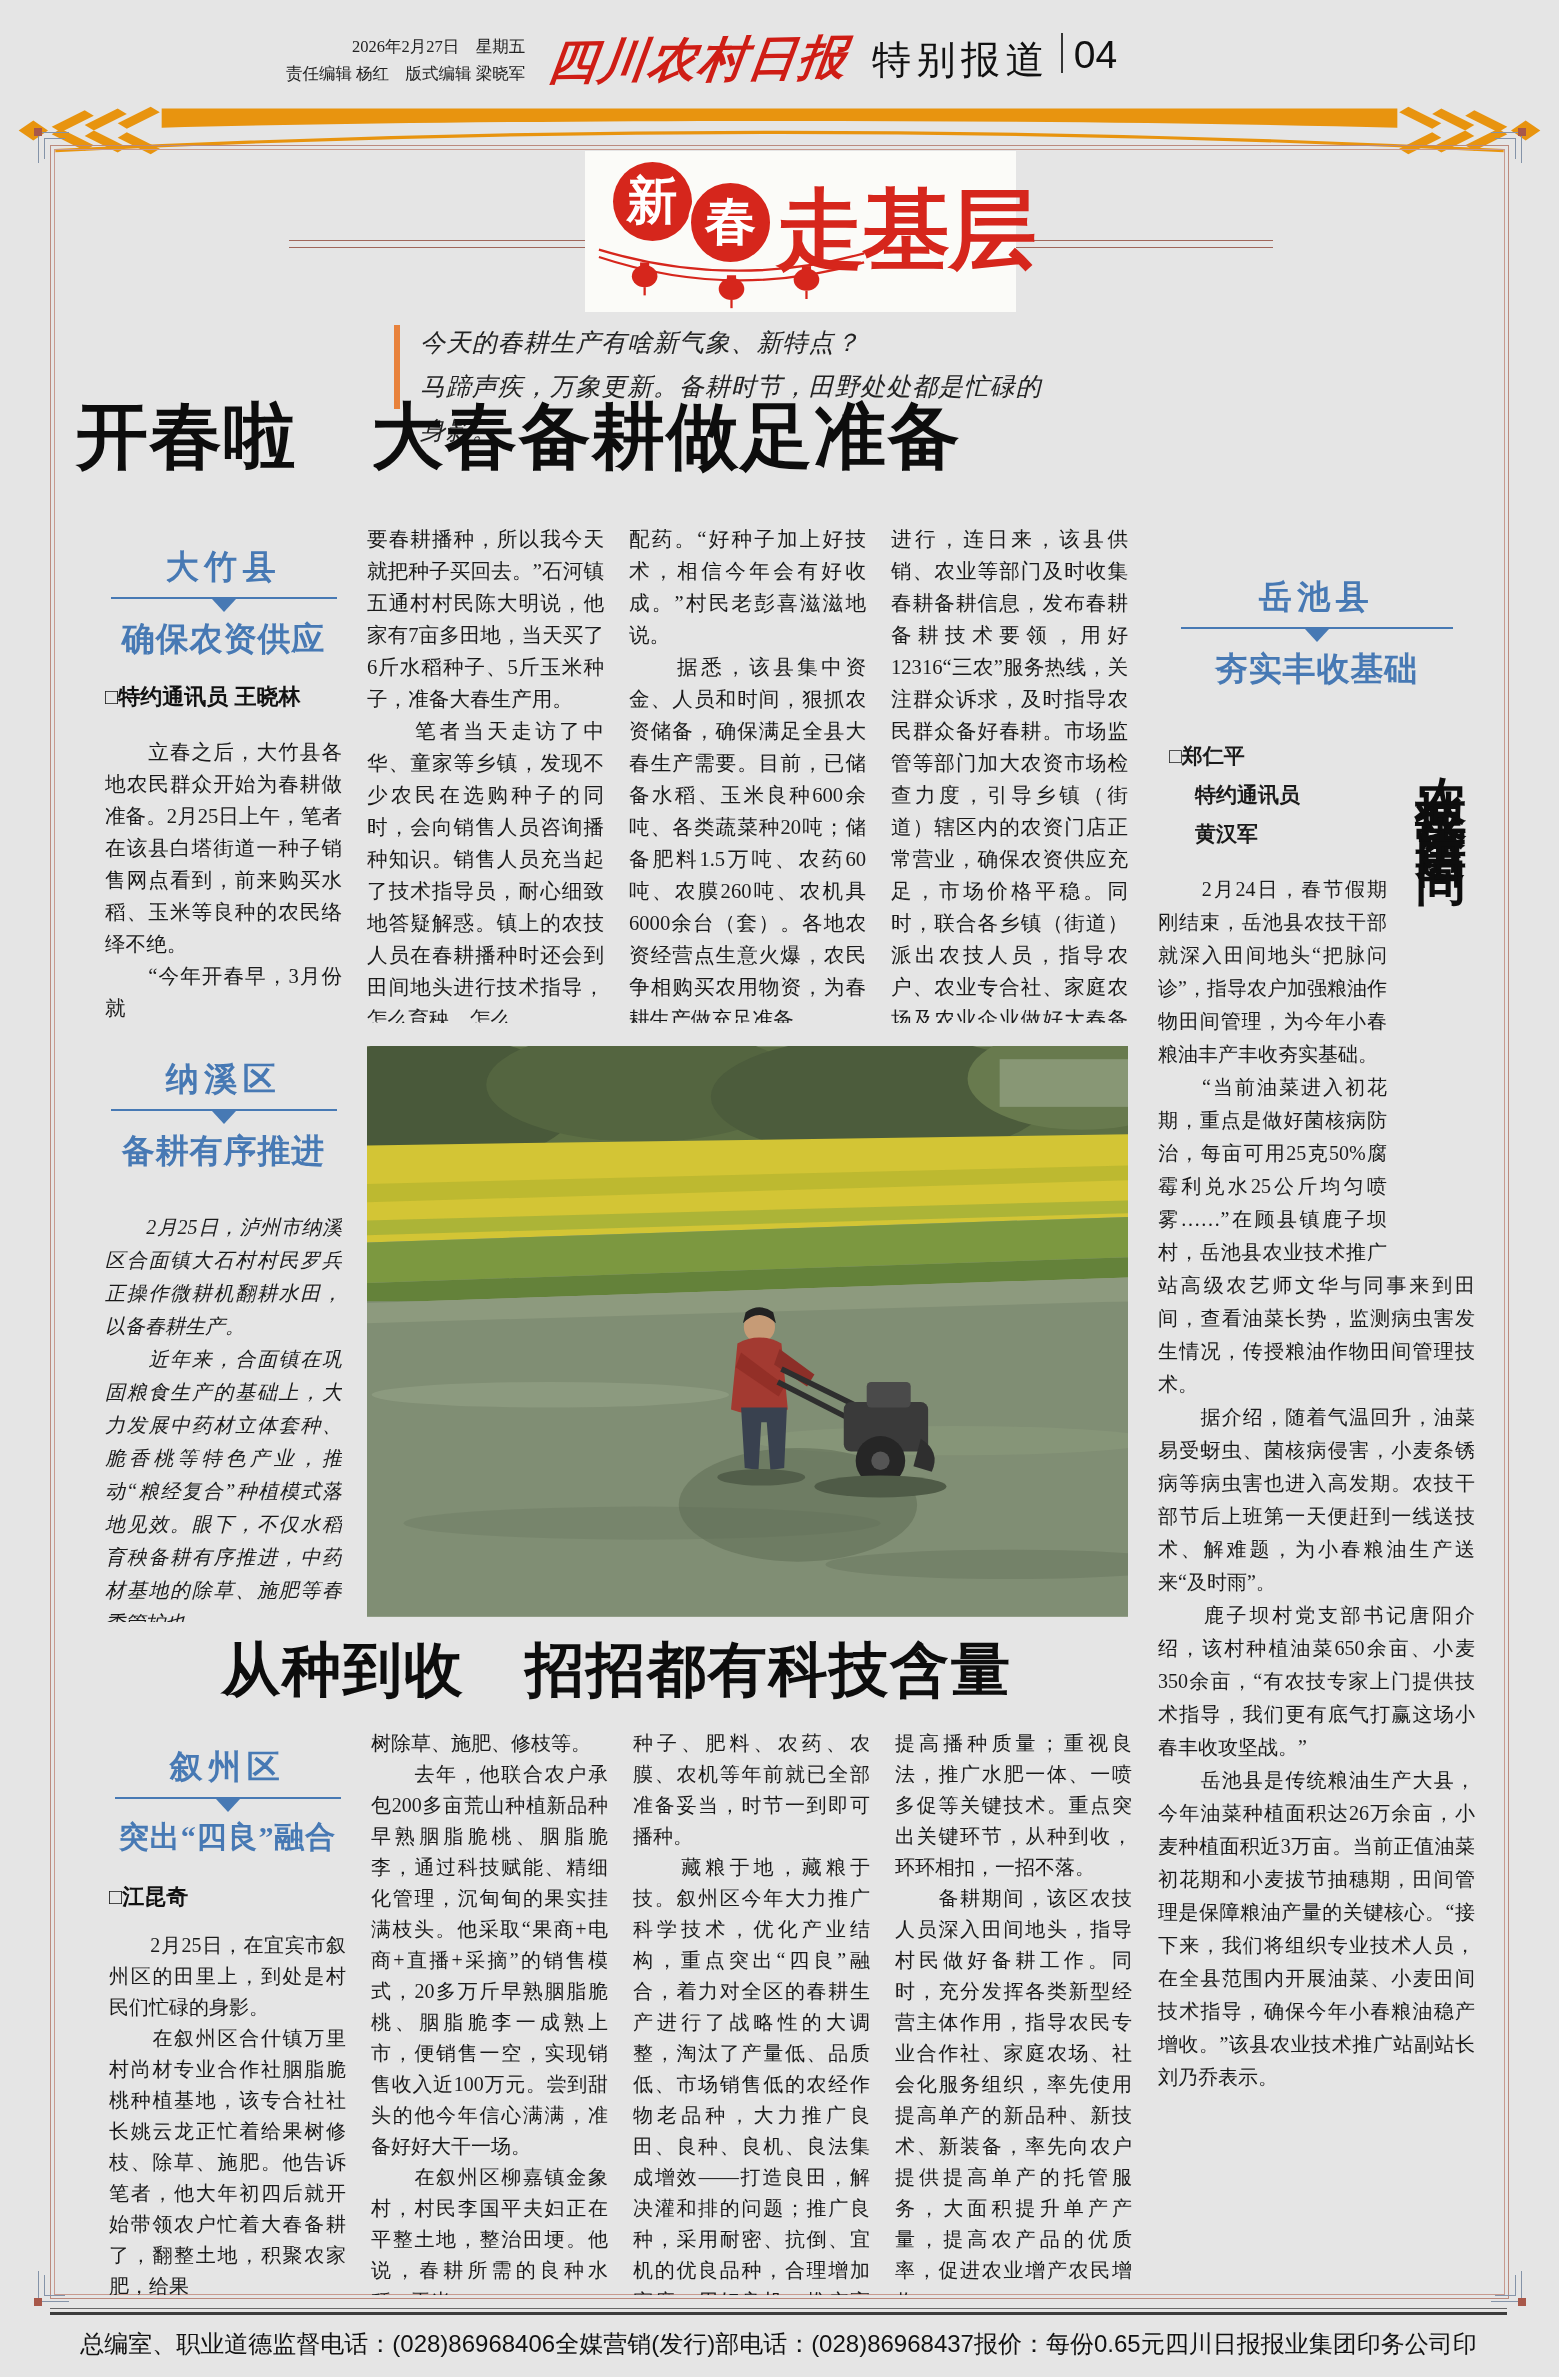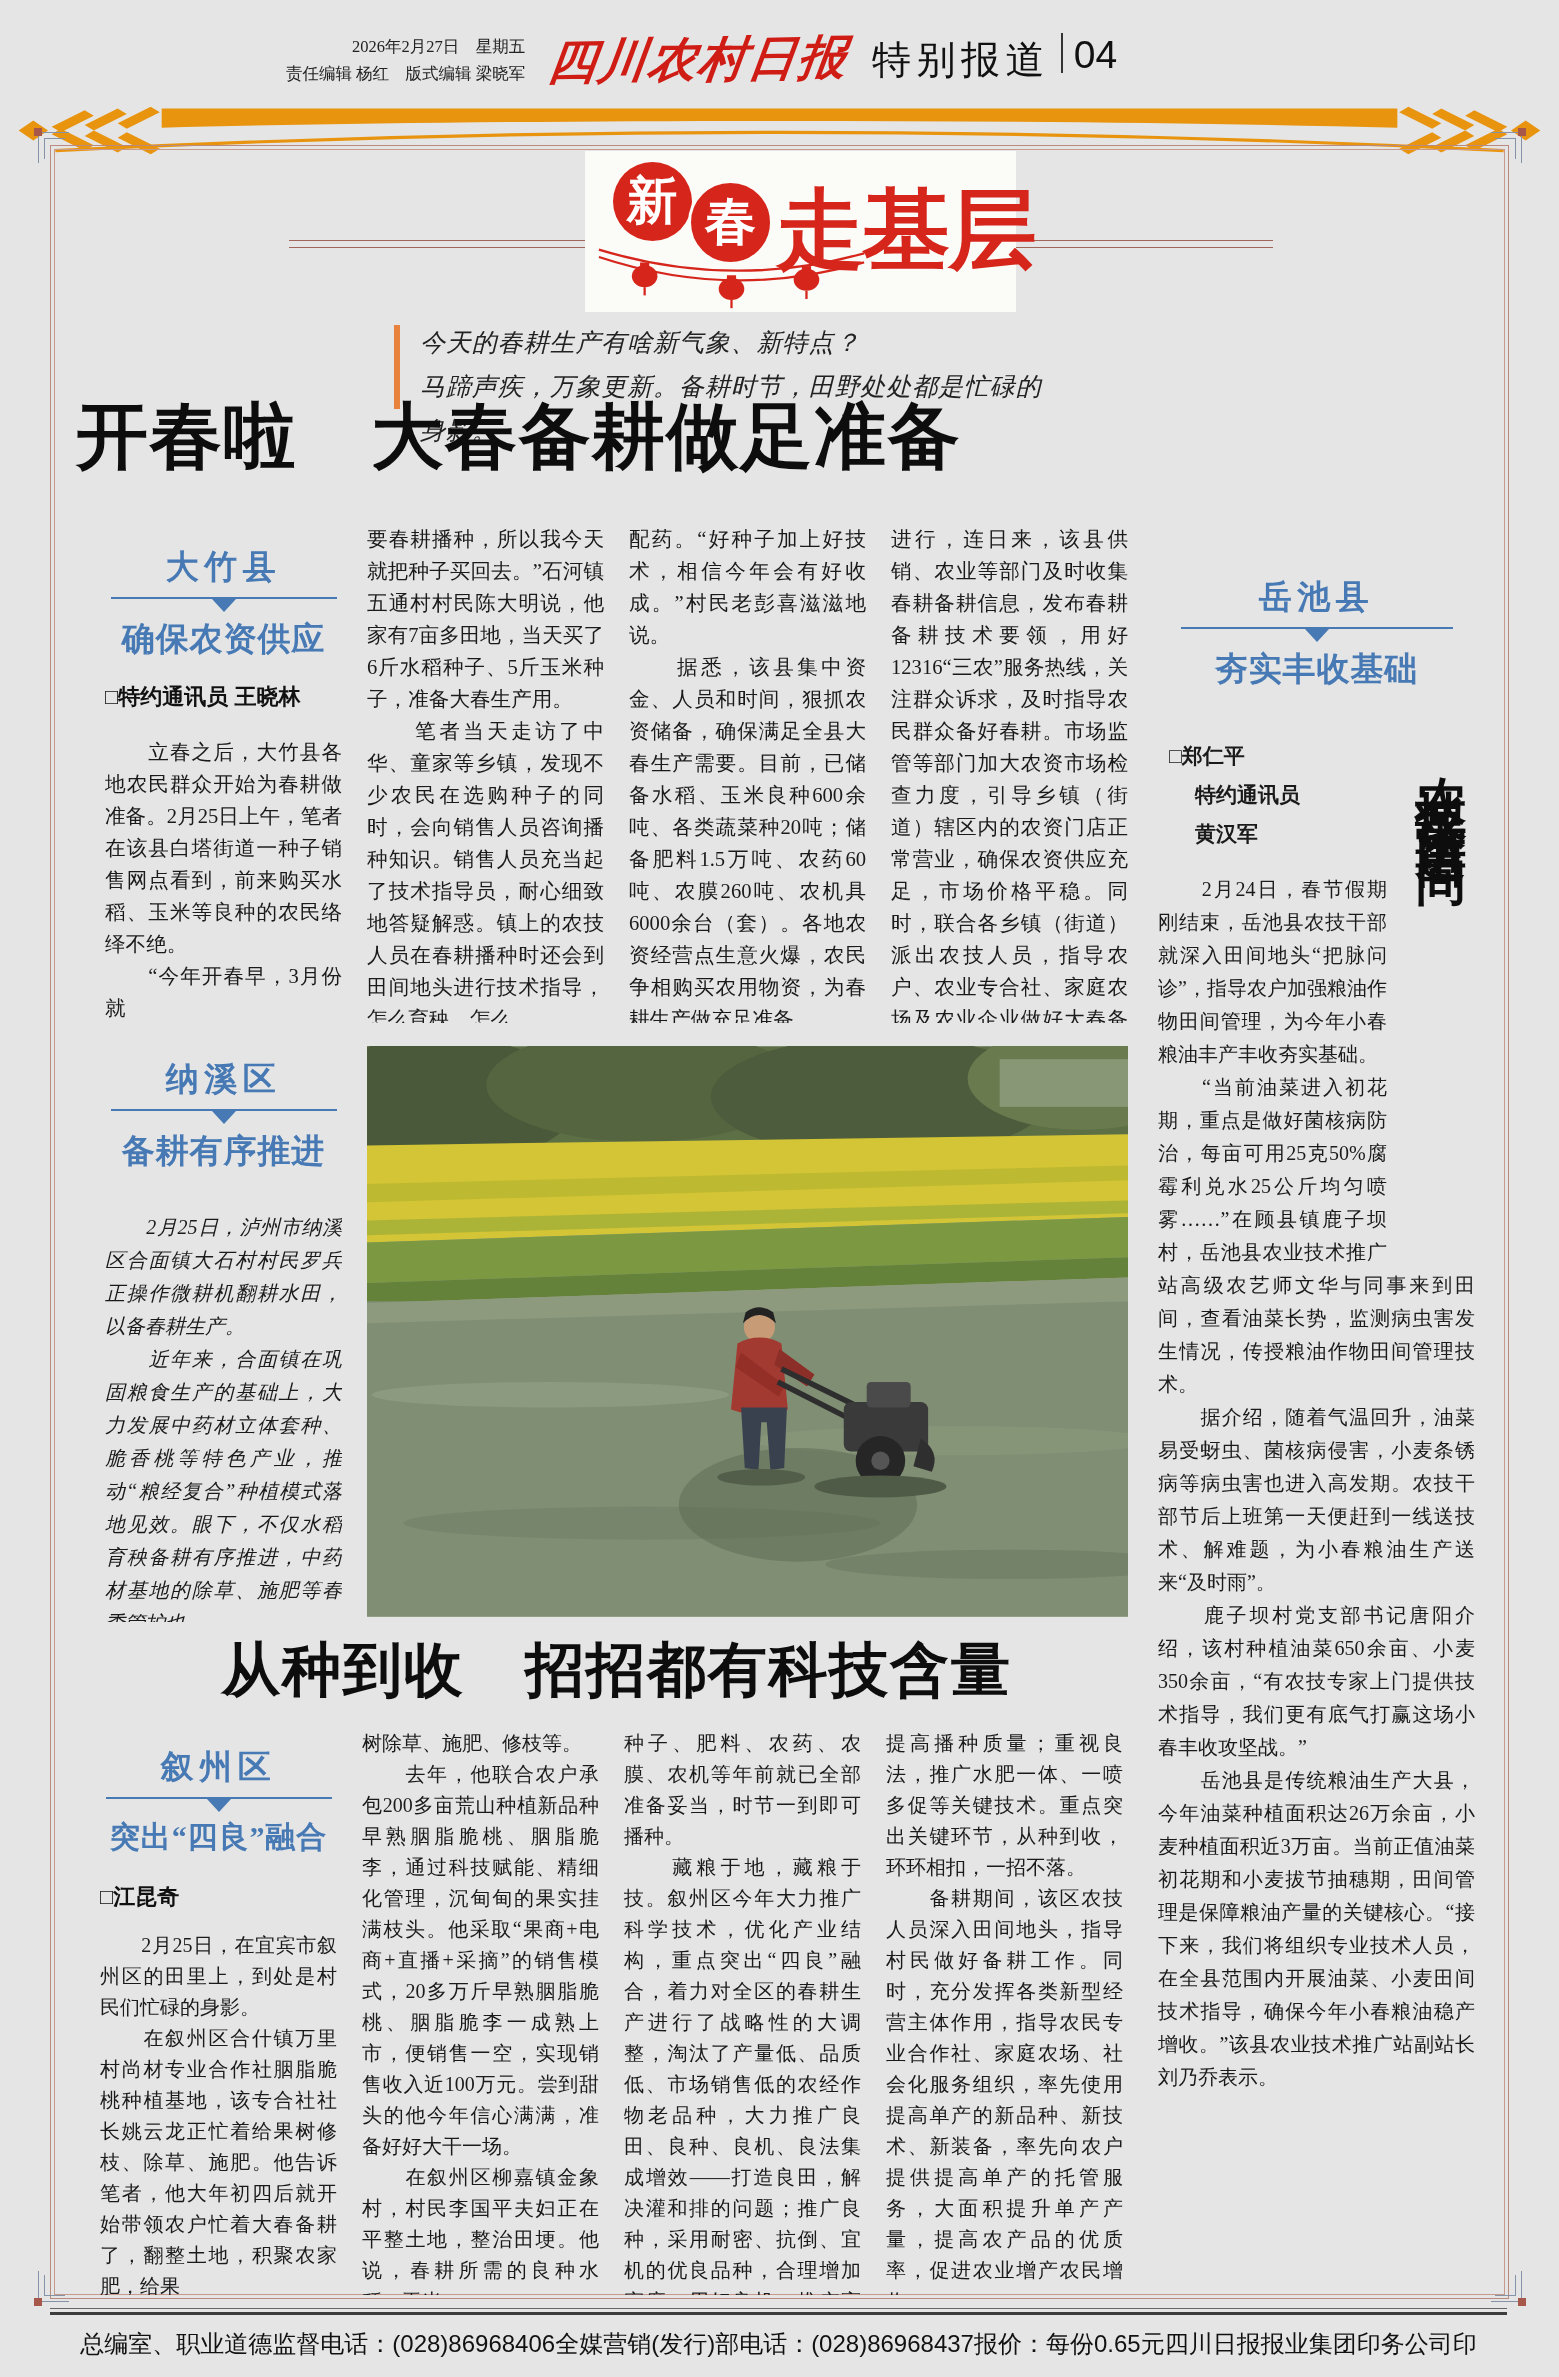--- a/index.html
+++ b/index.html
@@ -82,21 +82,21 @@
   .caption-block{position:absolute;left:105px;top:1046px;width:237px;height:576px;z-index:2;overflow:hidden;}
   .caption-block .tag{padding-top:11px;margin-bottom:37px;}
   .caption-block .para{font-style:italic;font-size:20px;line-height:33px;}
   .caption-last{display:flex;justify-content:space-between;align-items:baseline;}
   .caption-last .left{font-style:italic;font-size:20px;line-height:33px;}
   .photo-credit{font-family:"Liberation Sans",sans-serif;font-weight:bold;font-size:20px;}
 
   .photo{position:absolute;left:367px;top:1046px;z-index:2;}
 
   
-  .bottom-article{position:absolute;left:100px;top:1728px;width:1023px;height:567px;z-index:2;
+  .bottom-article{position:absolute;left:109px;top:1728px;width:1023px;height:567px;z-index:2;
     display:flex;gap:25px;overflow:hidden;}
   .bottom-article .ncol{flex:0 0 237px;width:237px;overflow:hidden;}
   .bottom-article .para{font-size:20px;line-height:31px;}
   .bottom-article .tag{padding-top:16.5px;margin-bottom:24px;}
   .bottom-article .tag-subtitle{font-size:30px;}
   .bottom-article .byline{margin:13px 0 18.3px 0;}
 
   
   .right-article{position:absolute;left:1158px;top:518px;width:317px;height:1777px;z-index:2;overflow:hidden;}
   .right-article .tag{margin:57px auto 0 auto;width:283px;}

